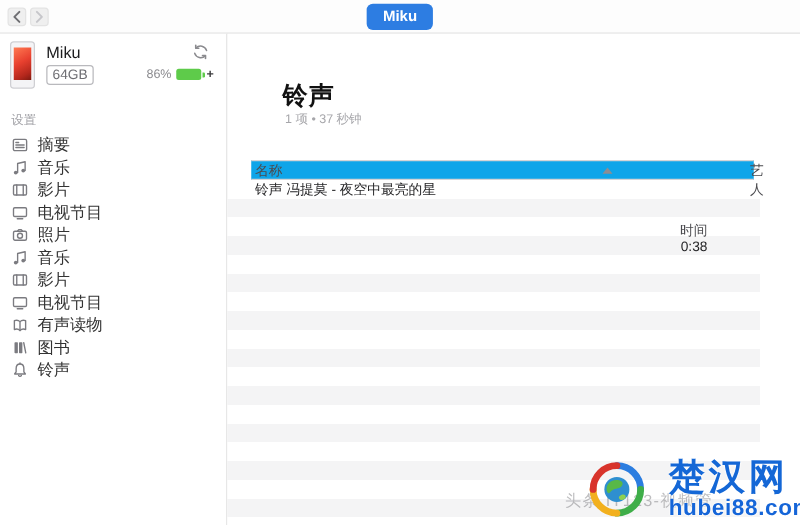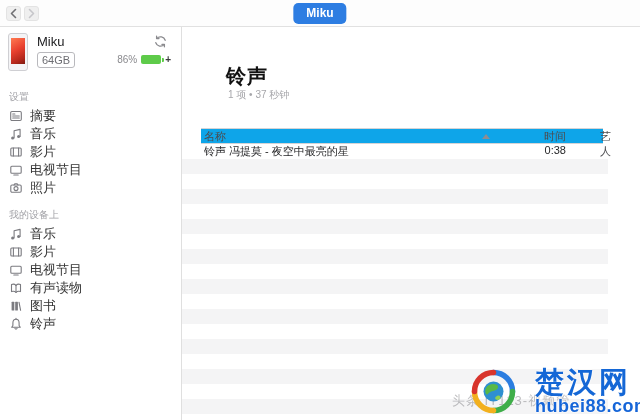--- a/index.html
+++ b/index.html
@@ -53,21 +53,21 @@
   .page-subtitle { position:absolute; left:46px; top:61px; font-size:10px; color:#a6a6aa; }
 
   .tbl-head { position:absolute; left:19px; right:5px; top:101px; height:16px;
     border-top:1px solid #d4d4d6; border-bottom:1px solid #d4d4d6;
     display:flex; align-items:flex-start; font-size:11px; color:#4c4c50; background:#0ea5e9; }
   .col-name { flex:0 0 297px; display:flex; align-items:center; padding-left:3px; }
   .col-name .grow { flex:1; }
   .sort-caret { width:0; height:0; border-left:4px solid transparent; border-right:4px solid transparent;
     border-bottom:5px solid #8d8d92; margin-right:8px; }
   .col-div { width:1px; align-self:stretch; background:#e4e4e6; }
-  .col-time { flex:0 0 73px; text-align:right; padding-right:5px; }
+  .col-time { flex:0 0 73px; text-align:right; padding-right:5px;margin-top:48px; }
   .col-artist { flex:1; padding-left:5px;margin-left:24px; }
 
   .tbl-row { position:absolute; left:19px; right:5px; top:117px; height:16px;
     display:flex; align-items:flex-start; font-size:11px; color:#262628; }
   .tbl-row .col-name { padding-left:3px; }
 
   .stripes { position:absolute; left:0; right:0; top:132px; bottom:0;
     background:repeating-linear-gradient(to bottom,#f4f4f5 0 15px,#ffffff 15px 30px); }
 
   
@@ -156,21 +156,20 @@
     </div>
     <div class="side-item">
       <svg class="si" viewBox="0 0 14 14">
         <rect x="1.8" y="4" width="10.4" height="7.2" rx="1.2"></rect>
           <circle cx="7" cy="7.6" r="2"></circle>
           <path d="M5 4l1-1.3h2L9 4"></path>
       </svg>
       <span>照片</span>
     </div>
 
-    <div class="section-label">我的设备上</div>
 
     <div class="side-item">
       <svg class="si" viewBox="0 0 14 14">
         <path d="M5.1 11V3.8l6-1.4v7"></path>
           <circle class="fl" cx="3.6" cy="11" r="1.5"></circle>
           <circle class="fl" cx="9.6" cy="9.4" r="1.5"></circle>
       </svg>
       <span>音乐</span>
     </div>
     <div class="side-item">

